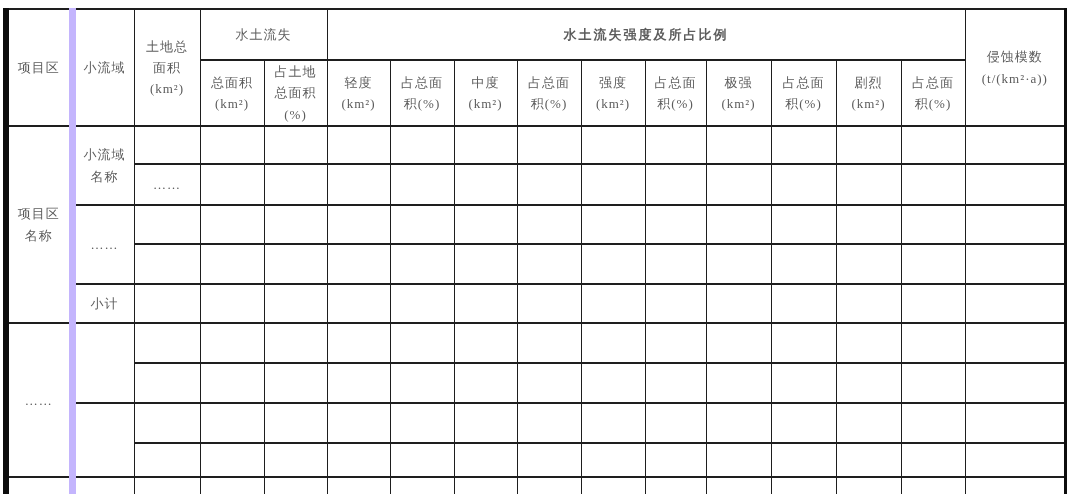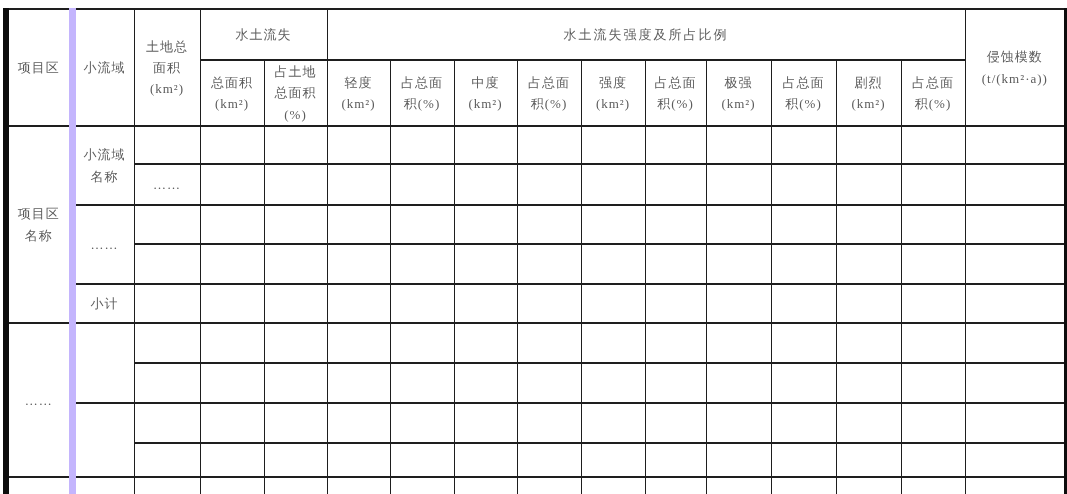--- a/index.html
+++ b/index.html
@@ -41,21 +41,21 @@
     overflow: hidden;
   }
   .thick-r { border-right: 7px solid #c4b5fd; }
   tr.h1 { height: 51px; }
   tr.h2 { height: 52px; }
   tr.r-38 { height: 38px; }
   tr.r-41 { height: 41px; }
   tr.r-39 { height: 39px; }
   tr.r-40 { height: 40px; }
   tr.r-34 { height: 34px; }
-  .group-head { letter-spacing: 2px; }
+  .group-head { letter-spacing: 2px; font-weight: bold; }
 </style>
 </head>
 <body>
 
 <div class="sheet">
 <table class="form">
   <colgroup>
     <col style="width:66px">
         <col style="width:62px">
         <col style="width:66px">

